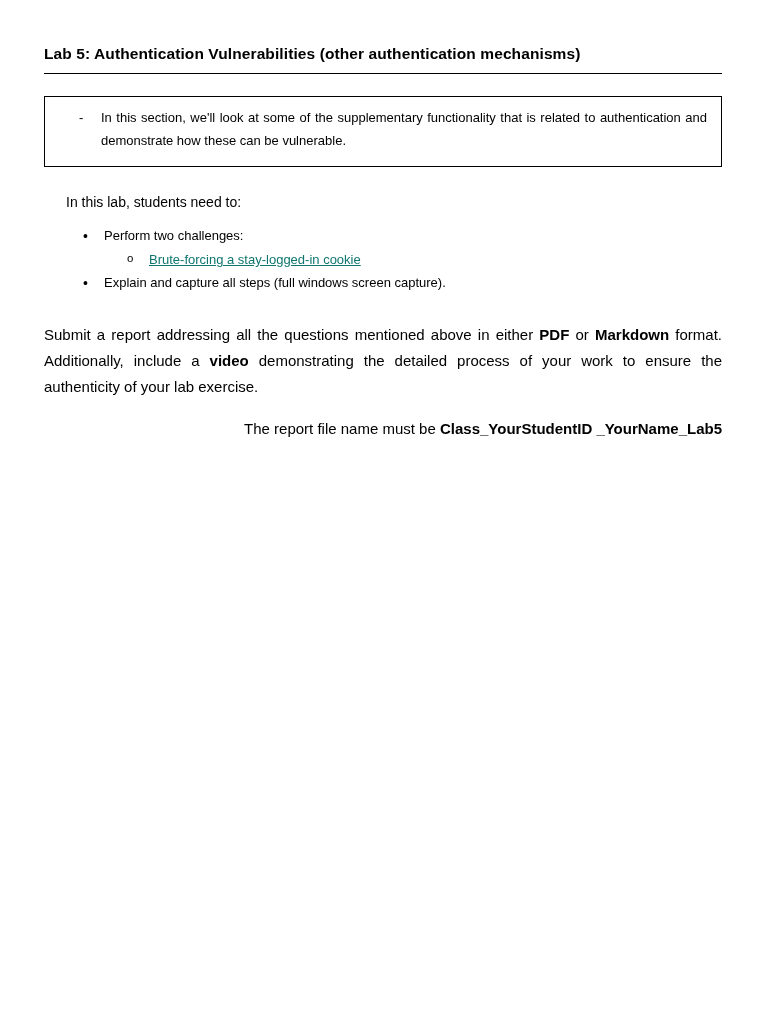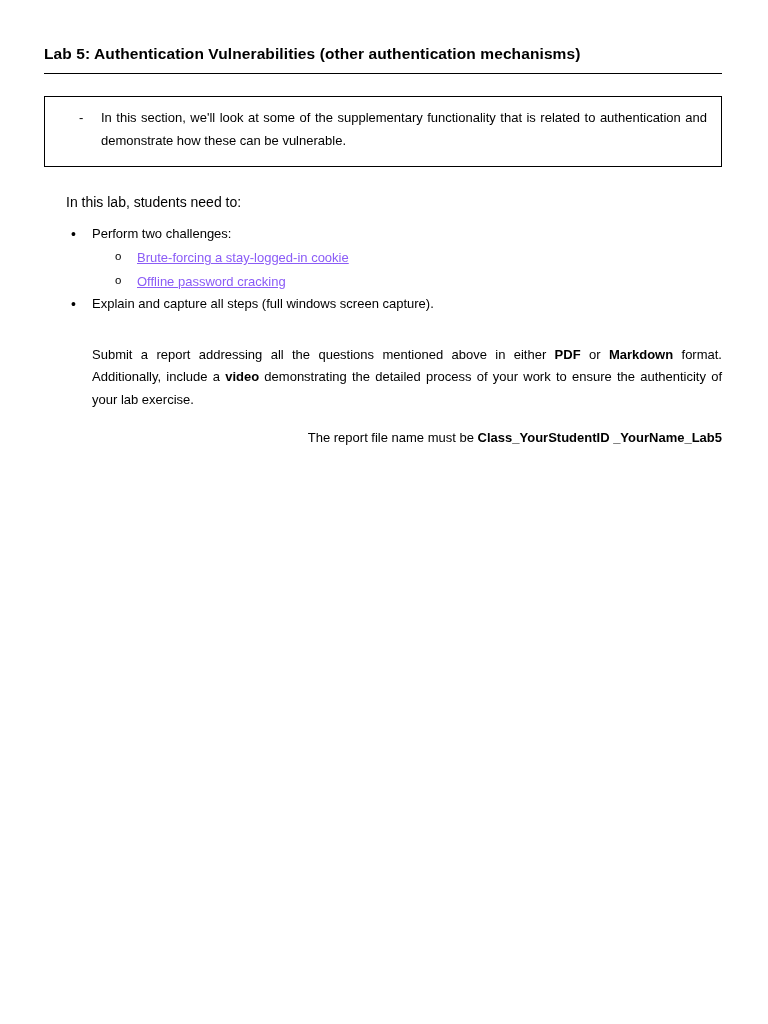--- a/index.html
+++ b/index.html
@@ -60,21 +60,21 @@
     text-align: justify;
     text-justify: inter-word;
   }
   .intro-line {
     font-size: 14px;
     line-height: 1.6;
     margin: 0 0 10px 22px;
   }
   ul.bullets {
     list-style: none;
-    margin: 0;
+    margin: 12px;
     padding: 0;
   }
   ul.bullets > li.bullet {
     position: relative;
     font-size: 13px;
     line-height: 1.75;
     margin-left: 24px;
     padding-left: 24px;
   }
   ul.bullets > li.bullet::before {
@@ -97,30 +97,29 @@
     padding-left: 22px;
   }
   ul.sub > li.subitem::before {
     content: "o";
     position: absolute;
     left: 0;
     top: 0;
     font-size: 11.5px;
   }
   a.link {
-    color: #8b5cf6;
+    color: #0f766e;
     cursor: pointer;
   }
   .para {
-    font-size: 13px;
+    font-size: 15px;
     line-height: 1.72;
     text-align: justify;
     text-justify: inter-word;
     margin-top: 28px;
-    margin-left: 48px;
   }
   .para.second {
     margin-top: 16px;
     text-align: right;
   }
   .para b {
     font-weight: bold;
   }
 </style>
 </head>
@@ -139,23 +138,20 @@
 
   <div class="intro-line">In this lab, students need to:</div>
 
   <ul class="bullets">
     <li class="bullet">
       <span>Perform two challenges:</span>
       <ul class="sub">
         <li class="subitem">
           <a class="link" href="#">Brute-forcing a stay-logged-in cookie</a>
         </li>
-        <li class="subitem">
-          <a class="link" href="#">Offline password cracking</a>
-        </li>
       </ul>
     </li>
     <li class="bullet">
       <span>Explain and capture all steps (full windows screen capture).</span>
     </li>
   </ul>
 
   <div class="para"><span>Submit a report addressing all the questions mentioned above in either </span><b>PDF</b><span> or </span><b>Markdown</b><span> format. Additionally, include a </span><b>video</b><span> demonstrating the detailed process of your work to ensure the authenticity of your lab exercise.</span></div>
 
   <div class="para second"><span>The report file name must be </span><b>Class_YourStudentID _YourName_Lab5</b></div>

